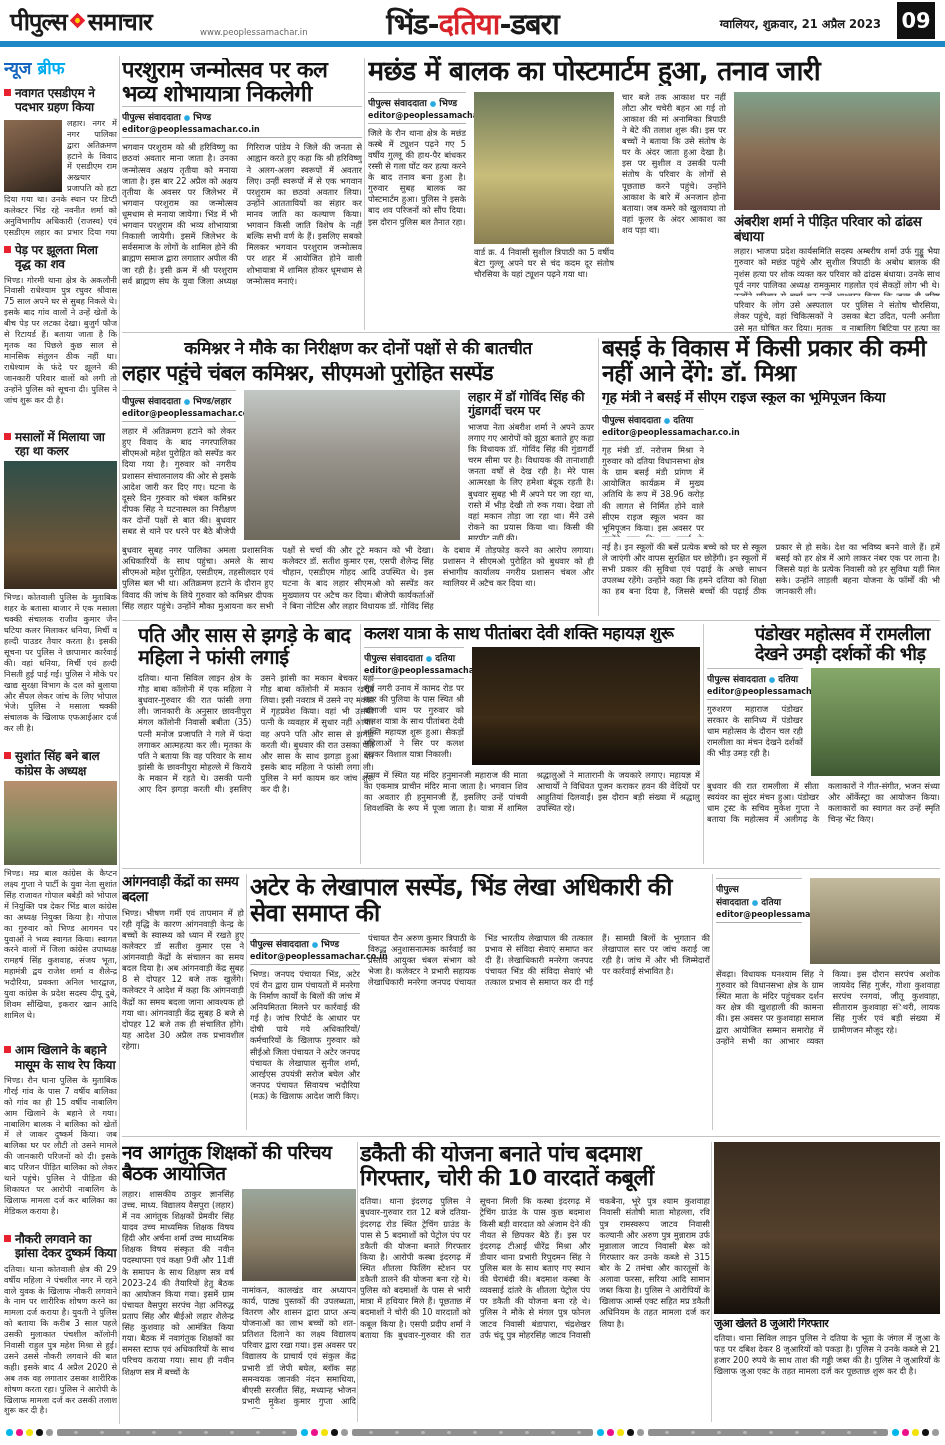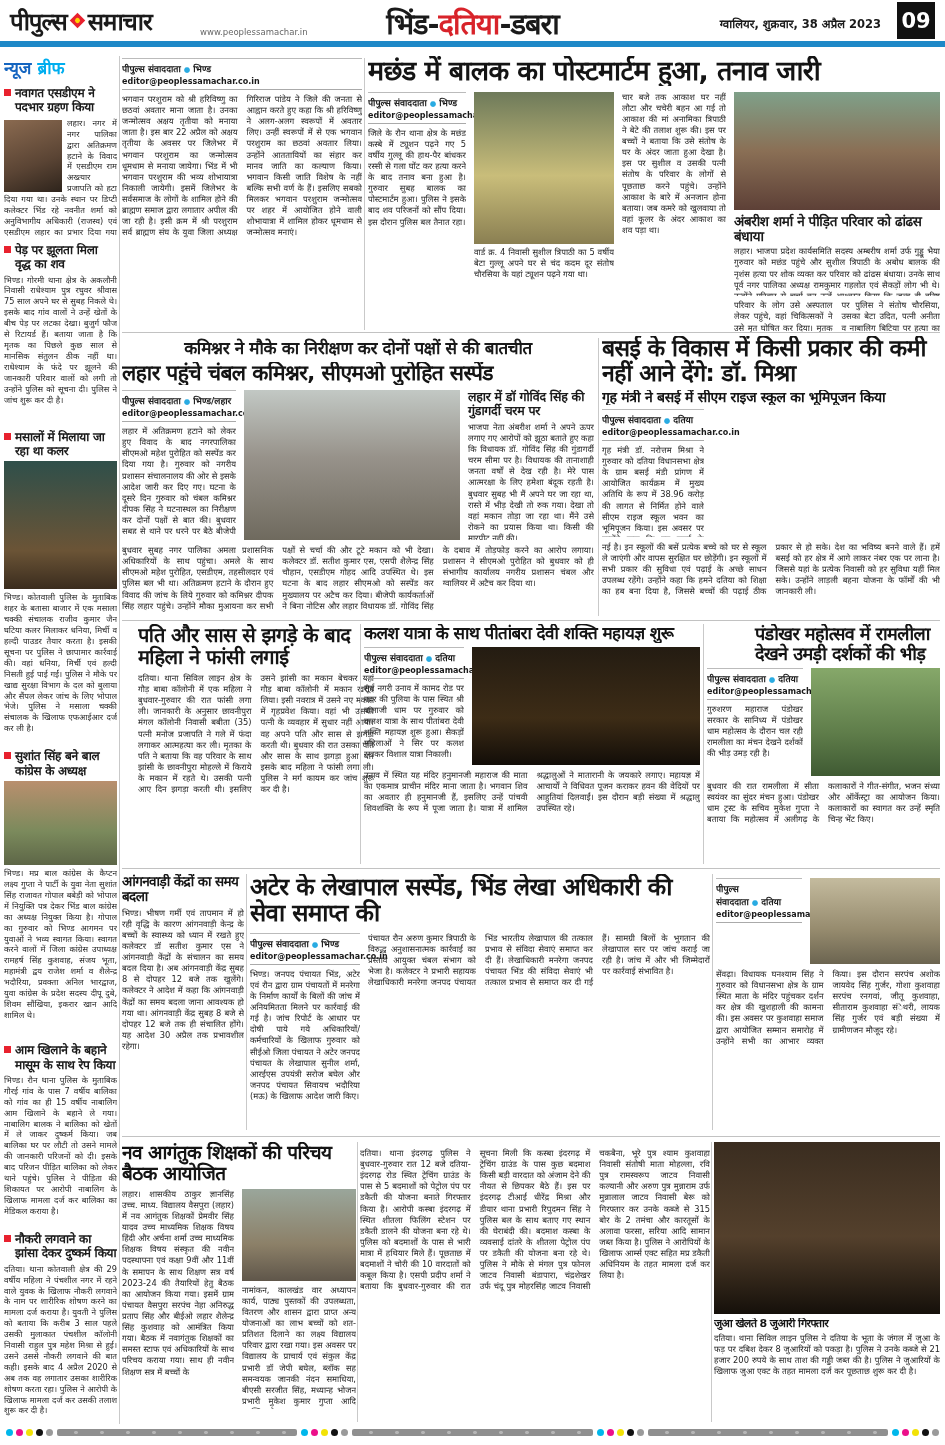--- a/index.html
+++ b/index.html
@@ -65,21 +65,21 @@
       <span>पीपुल्स</span>
       <span class="diamond">
           <i></i>
         </span>
       <span>समाचार</span>
     </div>
     <div class="website">www.peoplessamachar.in</div>
     <div class="region">
       <span>भिंड-</span><span class="red">दतिया</span><span>-डबरा</span>
     </div>
-    <div class="dateline">ग्वालियर, शुक्रवार, 38 अप्रैल 2023</div>
+    <div class="dateline">ग्वालियर, शुक्रवार, 21 अप्रैल 2023</div>
     <div class="pagebox">09</div>
     <div class="bluebar"></div>
   </div>
 
   <div id="brief">
     <div class="brief-title">
       <span class="a">न्यूज</span>
       <span class="b">ब्रीफ</span>
     </div>
 
@@ -130,20 +130,21 @@
     <div>
       <div class="bhead">
           <span class="redsq"></span>
           <span>नौकरी लगवाने का झांसा देकर दुष्कर्म किया</span>
         </div>
       <div class="bbody" style="height:168px;">दतिया। थाना कोतवाली क्षेत्र की 29 वर्षीय महिला ने पंचशील नगर में रहने वाले युवक के खिलाफ नौकरी लगवाने के नाम पर शारीरिक शोषण करने का मामला दर्ज कराया है। युवती ने पुलिस को बताया कि करीब 3 साल पहले उसकी मुलाकात पंचशील कॉलोनी निवासी राहुल पुत्र महेश मिश्रा से हुई। उसने उससे नौकरी लगवाने की बात कही। इसके बाद 4 अप्रैल 2020 से अब तक वह लगातार उसका शारीरिक शोषण करता रहा। पुलिस ने आरोपी के खिलाफ मामला दर्ज कर उसकी तलाश शुरू कर दी है।</div>
     </div>
   </div>
 
   <section class="art" style="left:122px;top:58px;width:240px;height:272px;">
+    <div class="hl" style="font-size:22px;">परशुराम जन्मोत्सव पर कल भव्य शोभायात्रा निकलेगी</div>
     <div class="byline">
       <span>पीपुल्स संवाददाता</span><span class="dot">●</span><span>भिण्ड</span>
     </div>
     <div class="email">editor@peoplessamachar.co.in</div>
     <div class="body cols2" style="height:178px;">भगवान परशुराम को श्री हरिविष्णु का छठवां अवतार माना जाता है। उनका जन्मोत्सव अक्षय तृतीया को मनाया जाता है। इस बार 22 अप्रैल को अक्षय तृतीया के अवसर पर जिलेभर में भगवान परशुराम का जन्मोत्सव धूमधाम से मनाया जायेगा। भिंड में भी भगवान परशुराम की भव्य शोभायात्रा निकाली जायेगी। इसमें जिलेभर के सर्वसमाज के लोगों के शामिल होने की ब्राह्मण समाज द्वारा लगातार अपील की जा रही है। इसी क्रम में श्री परशुराम सर्व ब्राह्मण संघ के युवा जिला अध्यक्ष गिरिराज पांडेय ने जिले की जनता से आह्वान करते हुए कहा कि श्री हरिविष्णु ने अलग-अलग स्वरूपों में अवतार लिए। उन्हीं स्वरूपों में से एक भगवान परशुराम का छठवां अवतार लिया। उन्होंने आततायियों का संहार कर मानव जाति का कल्याण किया। भगवान किसी जाति विशेष के नहीं बल्कि सभी वर्ण के हैं। इसलिए सबको मिलकर भगवान परशुराम जन्मोत्सव पर शहर में आयोजित होने वाली शोभायात्रा में शामिल होकर धूमधाम से जन्मोत्सव मनाएं।</div>
   </section>
 
   <section class="art" style="left:368px;top:56px;width:572px;height:276px;">
     <div class="hl nowrap" style="font-size:27px;">मछंड में बालक का पोस्टमार्टम हुआ, तनाव जारी</div>
     <div class="row" style="margin-top:6px;">
@@ -277,20 +278,21 @@
     <div class="row" style="margin-top:5px;">
       <div class="body" style="width:112px;flex:0 0 112px;height:222px;">लहार। शासकीय ठाकुर ज्ञानसिंह उच्च. माध्य. विद्यालय वैसपुरा (लहार) में नव आगंतुक शिक्षकों प्रेमवीर सिंह यादव उच्च माध्यमिक शिक्षक विषय हिंदी और अर्चना शर्मा उच्च माध्यमिक शिक्षक विषय संस्कृत की नवीन पदस्थापना एवं कक्षा 9वीं और 11वीं के समापन के साथ शिक्षण सत्र वर्ष 2023-24 की तैयारियों हेतु बैठक का आयोजन किया गया। इसमें ग्राम पंचायत वैसपुरा सरपंच नेहा अनिरुद्ध प्रताप सिंह और बीईओ लहार शैलेन्द्र सिंह कुशवाह को आमंत्रित किया गया। बैठक में नवागंतुक शिक्षकों का समस्त स्टाफ एवं अधिकारियों के साथ परिचय कराया गया। साथ ही नवीन शिक्षण सत्र में बच्चों के</div>
       <div style="flex:1;">
         <div class="photo" style="width:100%;height:92px;background:linear-gradient(180deg,#9aa69b,#8c8068 60%,#5f564a);"></div>
         <div class="body" style="height:124px;margin-top:4px;">नामांकन, कालखंड वार अध्यापन कार्य, पाठ्य पुस्तकों की उपलब्धता, वितरण और शासन द्वारा प्राप्त अन्य योजनाओं का लाभ बच्चों को शत-प्रतिशत दिलाने का लक्ष्य विद्यालय परिवार द्वारा रखा गया। इस अवसर पर विद्यालय के प्राचार्य एवं संकुल केंद्र प्रभारी डॉ जेपी बघेल, ब्लॉक सह समन्वयक जानकी नंदन समाधिया, बीएसी सरजीत सिंह, मध्यान्ह भोजन प्रभारी मुकेश कुमार गुप्ता आदि उपस्थित थे।</div>
       </div>
     </div>
   </section>
 
   <section class="art" style="left:360px;top:1142px;width:350px;height:280px;">
+    <div class="hl" style="font-size:22px;">डकैती की योजना बनाते पांच बदमाश गिरफ्तार, चोरी की 10 वारदातें कबूलीं</div>
     <div class="body cols3" style="height:212px;margin-top:6px;">दतिया। थाना इंदरगढ़ पुलिस ने बुधवार-गुरुवार रात 12 बजे दतिया-इंदरगढ़ रोड स्थित ट्रेचिंग ग्राउंड के पास से 5 बदमाशों को पेट्रोल पंप पर डकैती की योजना बनाते गिरफ्तार किया है। आरोपी कस्बा इंदरगढ़ में स्थित शीतला फिलिंग स्टेशन पर डकैती डालने की योजना बना रहे थे। पुलिस को बदमाशों के पास से भारी मात्रा में हथियार मिले हैं। पूछताछ में बदमाशों ने चोरी की 10 वारदातों को कबूल किया है। एसपी प्रदीप शर्मा ने बताया कि बुधवार-गुरुवार की रात सूचना मिली कि कस्बा इंदरगढ़ में ट्रेचिंग ग्राउंड के पास कुछ बदमाश किसी बड़ी वारदात को अंजाम देने की नीयत से छिपकर बैठे हैं। इस पर इंदरगढ़ टीआई धीरेंद्र मिश्रा और डीयार थाना प्रभारी रिपुदमन सिंह ने पुलिस बल के साथ बताए गए स्थान की घेराबंदी की। बदमाश कस्बा के व्यवसाई दांतरे के शीतला पेट्रोल पंप पर डकैती की योजना बना रहे थे। पुलिस ने मौके से मंगल पुत्र फोनल जाटव निवासी बंडापारा, चंद्रशेखर उर्फ चंदू पुत्र मोहरसिंह जाटव निवासी चकबैना, भूरे पुत्र श्याम कुशवाहा निवासी संतोषी माता मोहल्ला, रवि पुत्र रामस्वरूप जाटव निवासी कल्यानी और अरुण पुत्र मुन्नाराम उर्फ मुन्नालाल जाटव निवासी बेरू को गिरफ्तार कर उनके कब्जे से 315 बोर के 2 तमंचा और कारतूसों के अलावा फरसा, सरिया आदि सामान जब्त किया है। पुलिस ने आरोपियों के खिलाफ आर्म्स एक्ट सहित मप्र डकैती अधिनियम के तहत मामला दर्ज कर लिया है।</div>
   </section>
 
   <section class="art" style="left:714px;top:1142px;width:226px;height:280px;">
     <div class="photo" style="width:100%;height:172px;background:linear-gradient(180deg,#3a2d20,#54402c 55%,#15100a);"></div>
     <div class="hl nowrap" style="font-size:11px;margin-top:4px;">जुआ खेलते 8 जुआरी गिरफ्तार</div>
     <div class="body" style="height:70px;margin-top:3px;">दतिया। थाना सिविल लाइन पुलिस ने दतिया के भूता के जंगल में जुआ के फड़ पर दबिश देकर 8 जुआरियों को पकड़ा है। पुलिस ने उनके कब्जे से 21 हजार 200 रुपये के साथ ताश की गड्डी जब्त की है। पुलिस ने जुआरियों के खिलाफ जुआ एक्ट के तहत मामला दर्ज कर पूछताछ शुरू कर दी है।</div>
   </section>
 
   <div class="vrule" style="left:119px;top:56px;height:1368px;"></div>

